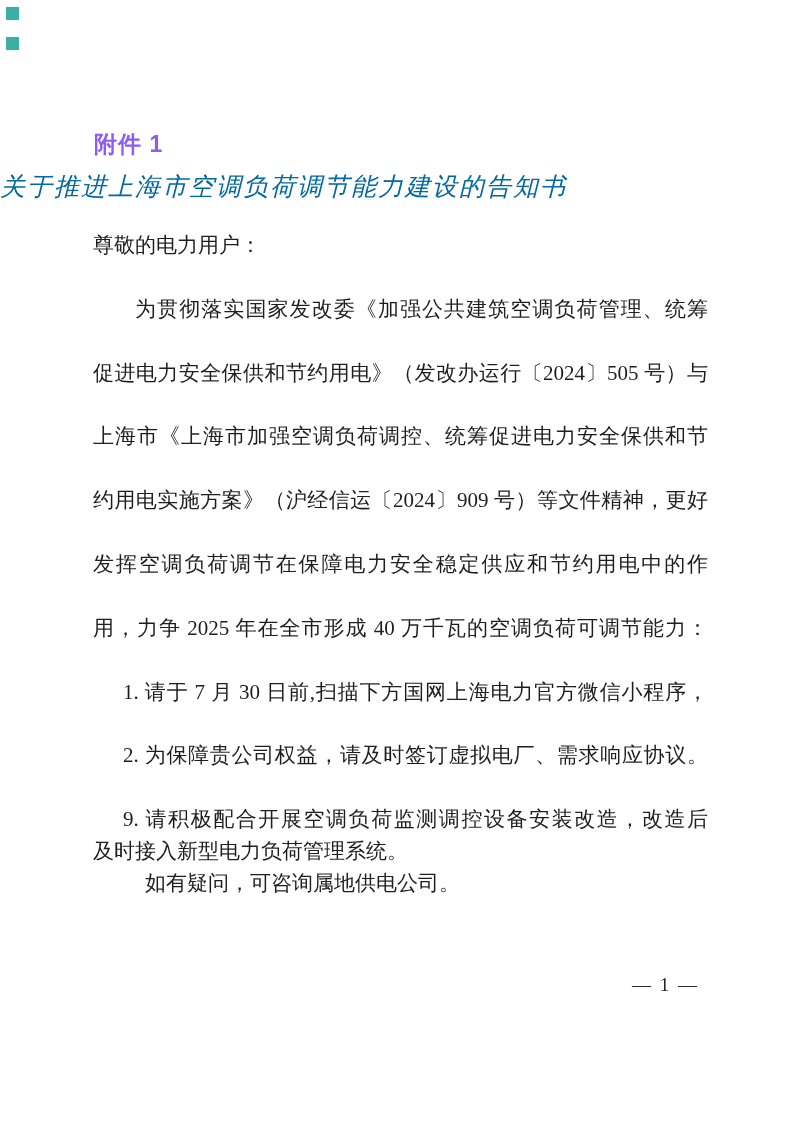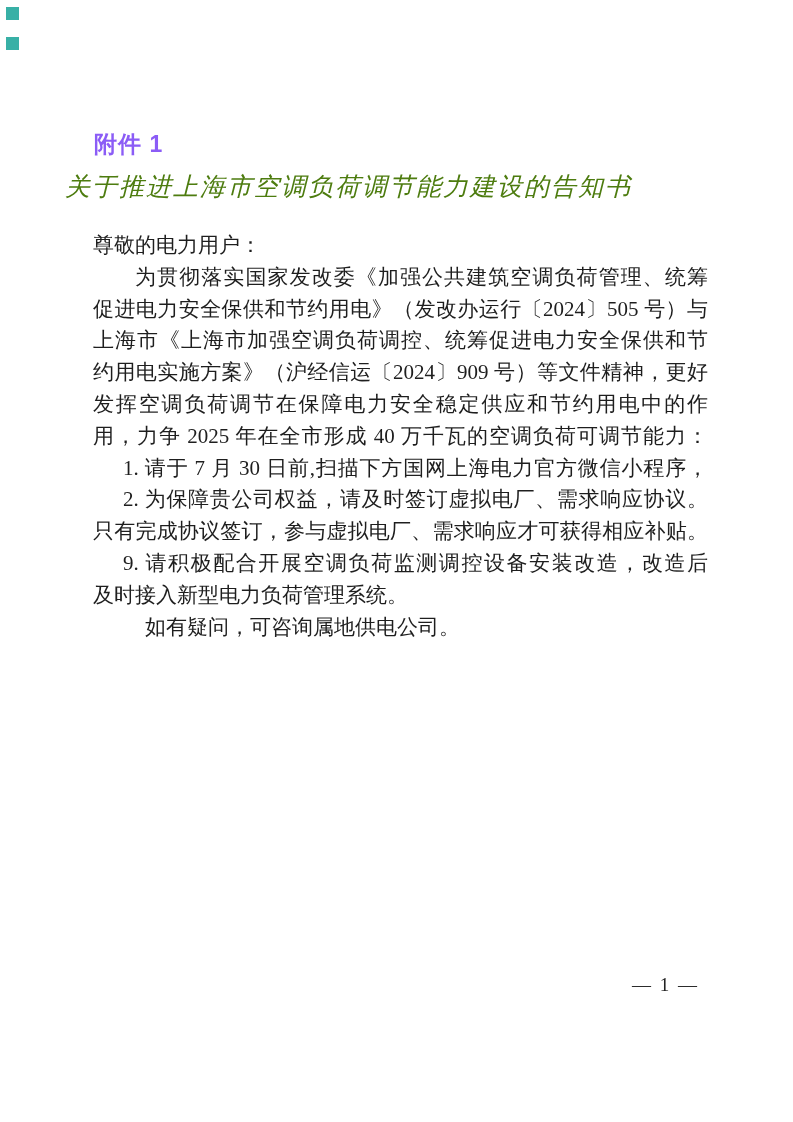--- a/index.html
+++ b/index.html
@@ -39,45 +39,45 @@
     line-height: 28px;
     letter-spacing: 1px;
     color: #8b5cf6;
   }
 
   .doc-title {
     position: absolute;
     left: 0;
     top: 167px;
     width: 697px;
-    text-align: center;
     font-size: 25px;
     line-height: 40px;
     font-style: italic;
     letter-spacing: 2px;
-    color: #4d7c0f;
+    color: #0369a1;
   }
 
   .body-text {
     position: absolute;
     left: 93px;
     top: 230px;
     width: 615px;
     font-size: 21px;
   }
   .line {
     height: 31.8px;
     line-height: 31.8px;
     white-space: normal;
     text-align: left;
   }
   .line.fill {
     text-align: justify;
     text-align-last: justify;
     text-justify: inter-character;
+    margin-top: 32px;
   }
   .line.ind2   { padding-left: 42px; }
   .line.indnum { padding-left: 30px; }
   .line.indc   { padding-left: 52px; }
 
   .page-number {
     position: absolute;
     top: 972px;
     right: 94px;
     font-size: 19px;
@@ -101,21 +101,20 @@
   <div class="body-text">
     <div class="line">尊敬的电力用户：</div>
     <div class="line ind2 fill">为贯彻落实国家发改委《加强公共建筑空调负荷管理、统筹</div>
     <div class="line fill">促进电力安全保供和节约用电》（发改办运行〔2024〕505 号）与</div>
     <div class="line fill">上海市《上海市加强空调负荷调控、统筹促进电力安全保供和节</div>
     <div class="line fill">约用电实施方案》（沪经信运〔2024〕909 号）等文件精神，更好</div>
     <div class="line fill">发挥空调负荷调节在保障电力安全稳定供应和节约用电中的作</div>
     <div class="line fill">用，力争 2025 年在全市形成 40 万千瓦的空调负荷可调节能力：</div>
     <div class="line indnum fill">1. 请于 7 月 30 日前,扫描下方国网上海电力官方微信小程序，</div>
     <div class="line indnum fill">2. 为保障贵公司权益，请及时签订虚拟电厂、需求响应协议。</div>
-    <div class="line fill">只有完成协议签订，参与虚拟电厂、需求响应才可获得相应补贴。</div>
     <div class="line indnum fill">9. 请积极配合开展空调负荷监测调控设备安装改造，改造后</div>
     <div class="line">及时接入新型电力负荷管理系统。</div>
     <div class="line indc">如有疑问，可咨询属地供电公司。</div>
   </div>
 
   <div class="page-number">— 1 —</div>
 
 </div>
 
 </body></html>

